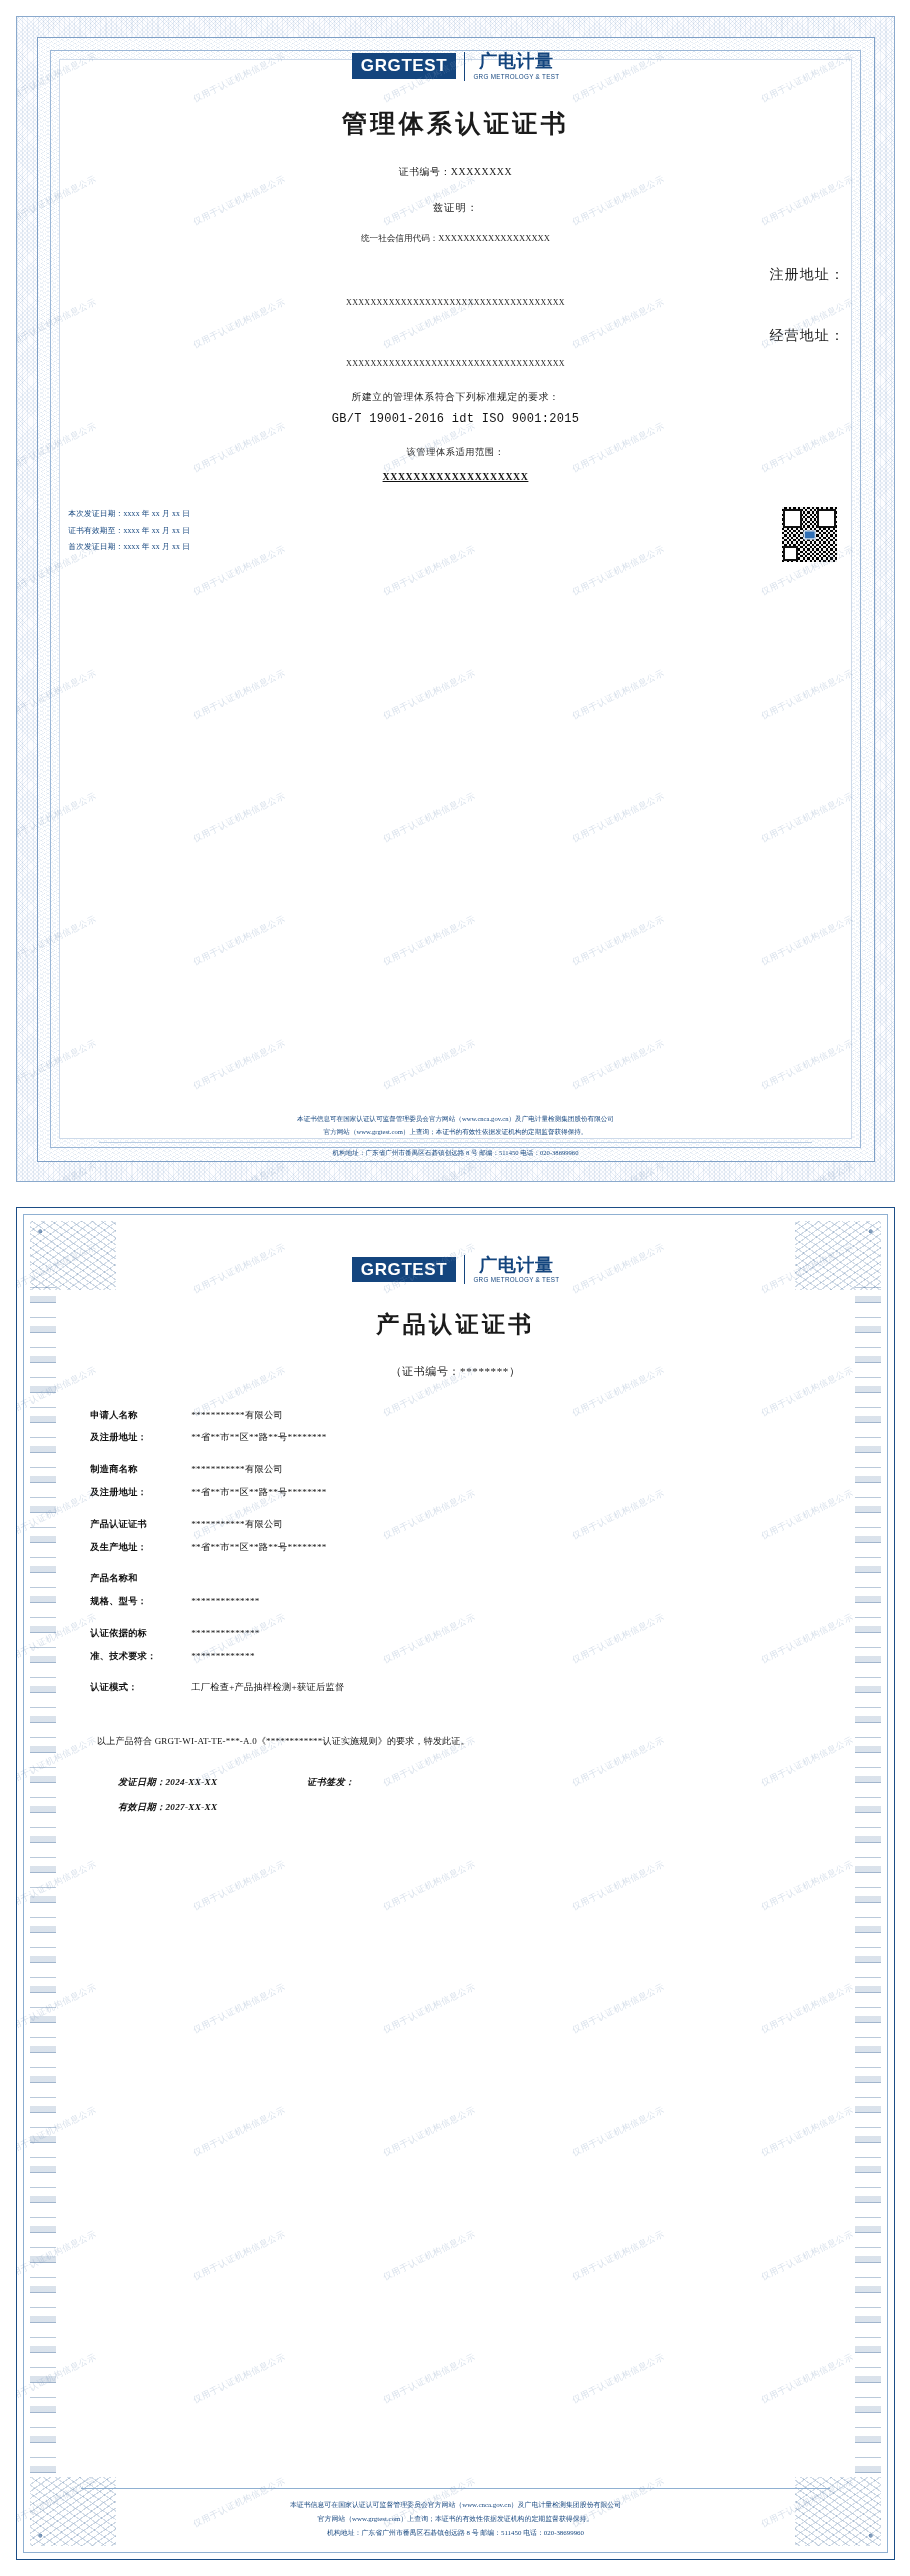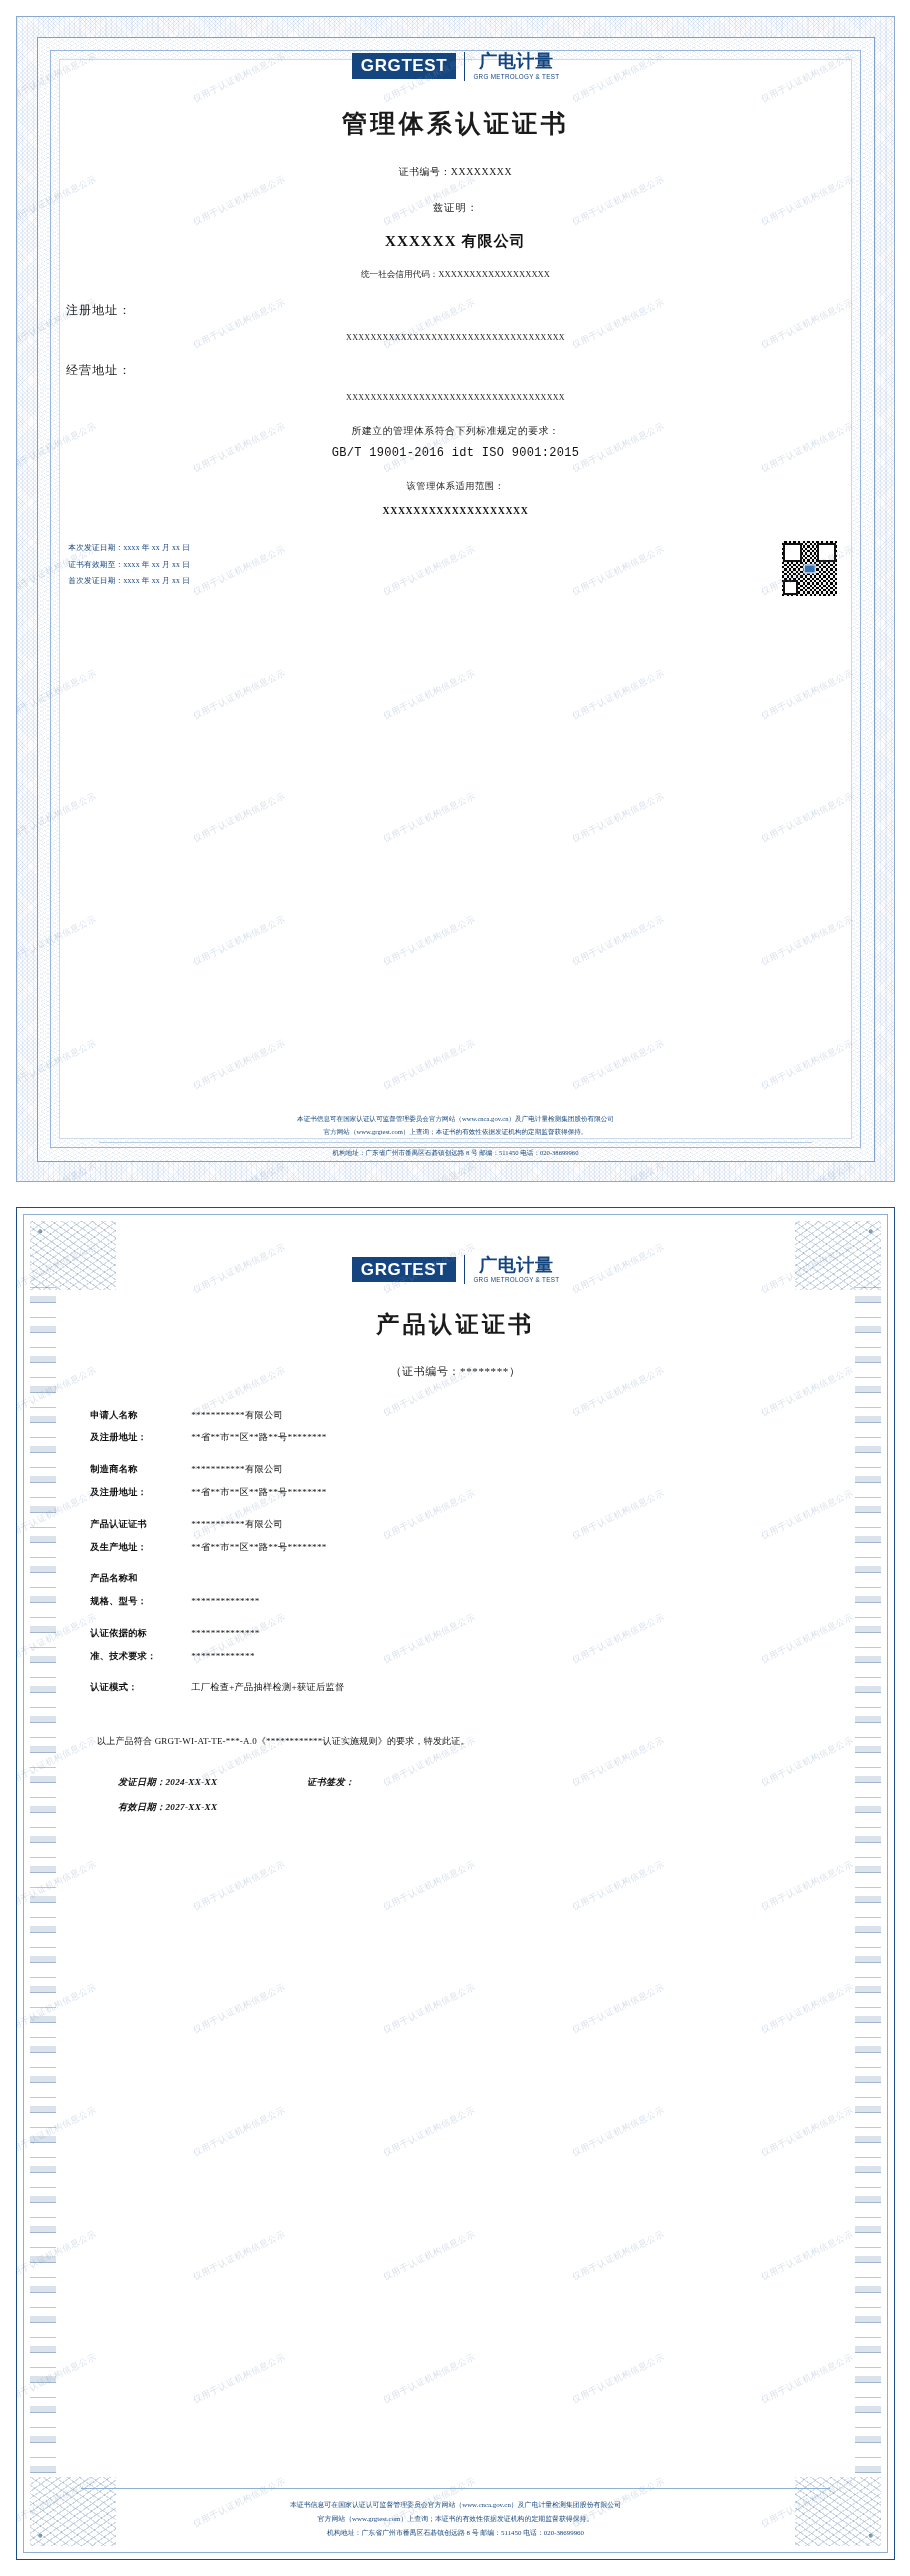--- a/index.html
+++ b/index.html
@@ -134,22 +134,22 @@
     margin-top: 17px;
     letter-spacing: 1.1px;
   }
   .c1-credit {
     text-align: center;
     font-size: 8.6px;
     color: #1b1b1b;
     margin-top: 18.4px;
   }
   .c1-sublabel {
-    text-align: left;
-    font-size: 12px;
+    text-align: right;
+    font-size: 14px;
     color: #1b1b1b;
     margin-top: 20.7px;
     letter-spacing: 1.1px;
   }
   .c1-value {
     text-align: center;
     font-size: 8px;
     color: #1b1b1b;
     margin-top: 13.8px;
     letter-spacing: 0.3px;
@@ -176,20 +176,21 @@
     margin-top: 19.5px;
     letter-spacing: 0.6px;
   }
   .c1-scope {
     text-align: center;
     font-size: 9.8px;
     font-weight: bold;
     color: #111;
     margin-top: 12.6px;
     letter-spacing: 0.6px;
+    text-decoration: underline;
   }
   
   .c1-dates-row {
     display: flex;
     align-items: flex-start;
     justify-content: space-between;
     margin-top: 24px;
     padding: 0 8px 0 2.3px;
   }
   .c1-dates {
@@ -413,21 +414,20 @@
         </div>
       </div>
 
       <div class="c1-title">管理体系认证证书</div>
 
       <div class="c1-certno">
         <span>证书编号：</span><span>XXXXXXXX</span>
       </div>
 
       <div class="c1-label">兹证明：</div>
-      <div class="c1-company">XXXXXX 有限公司</div>
 
       <div class="c1-credit">
         <span>统一社会信用代码：</span><span>XXXXXXXXXXXXXXXXXX</span>
       </div>
 
       <div class="c1-sublabel">注册地址：</div>
       <div class="c1-value">XXXXXXXXXXXXXXXXXXXXXXXXXXXXXXXXXXXX</div>
 
       <div class="c1-sublabel">经营地址：</div>
       <div class="c1-value">XXXXXXXXXXXXXXXXXXXXXXXXXXXXXXXXXXXX</div>

